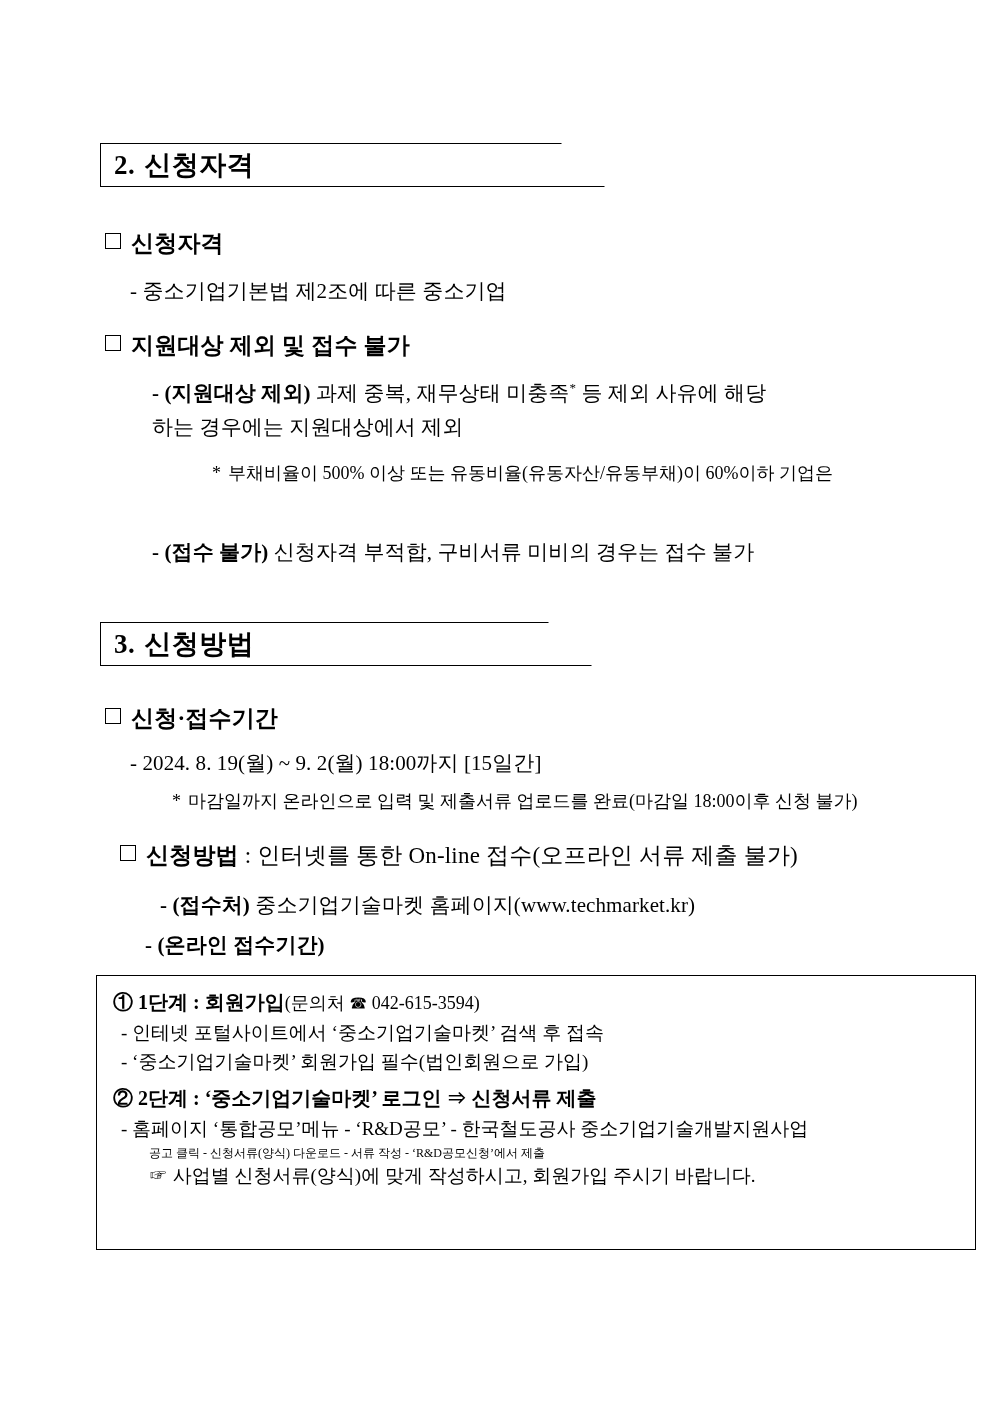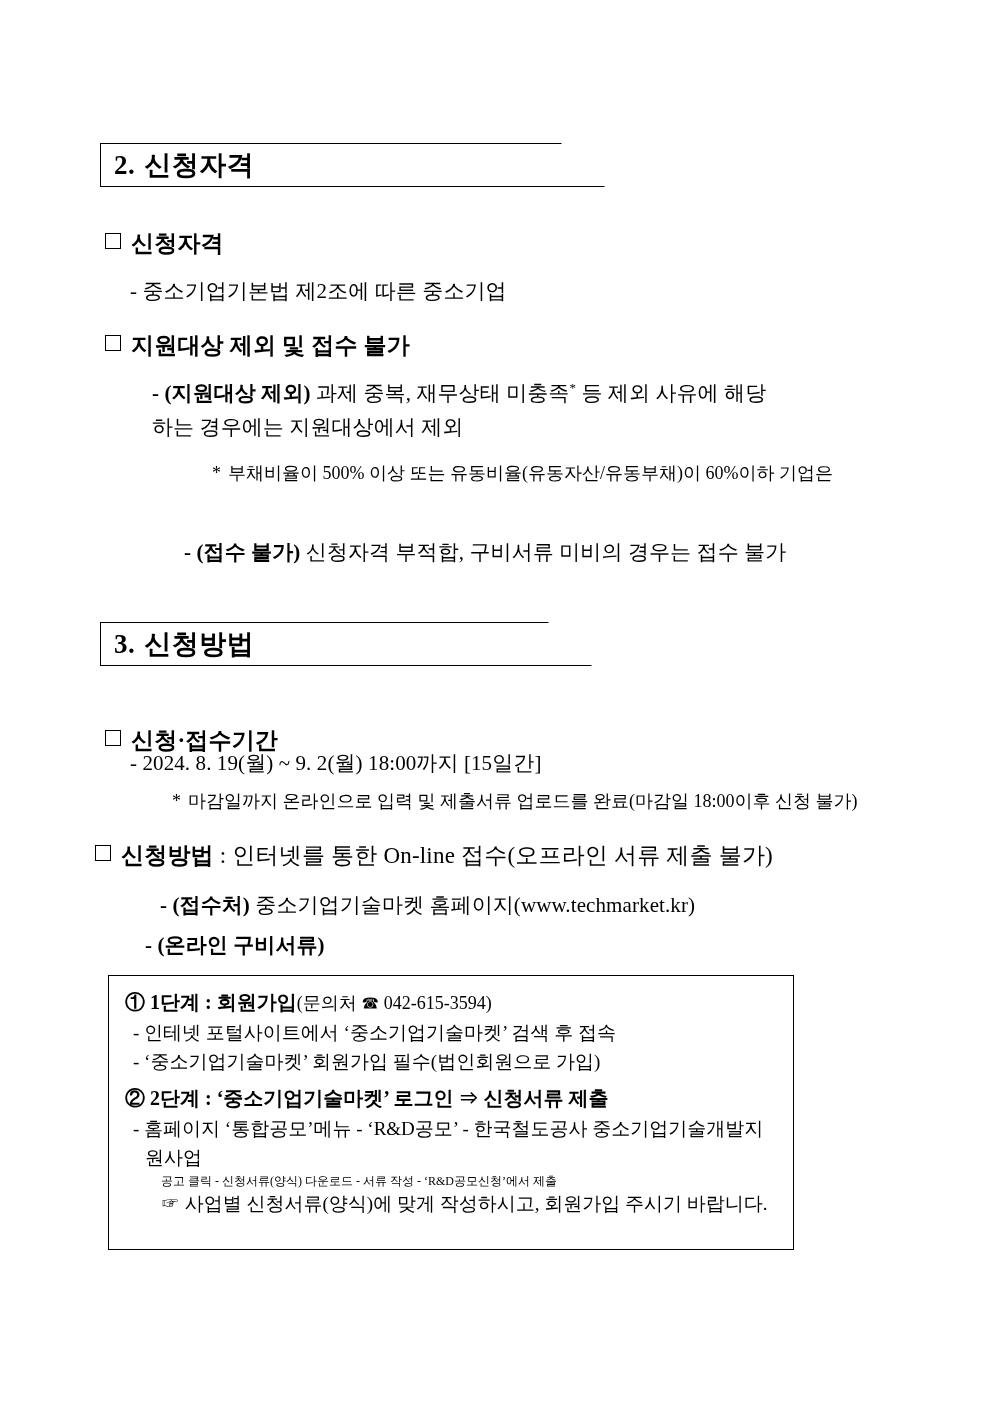--- a/index.html
+++ b/index.html
@@ -148,54 +148,54 @@
   <div class="blk lvl2" style="left:152px; top:412px; width:760px;">
     <span>하는 경우에는 지원대상에서 제외</span>
   </div>
 
   <div class="blk lvl3" style="left:172px; top:460px; width:790px;margin-left:40px;">
     <div class="indent-hang3">
       <span class="star">*</span><span>부채비율이 500% 이상 또는 유동비율(유동자산/유동부채)이 60%이하 기업은</span>
     </div>
   </div>
 
-  <div class="blk lvl2" style="left:152px; top:537px; width:800px;margin-left:32px;">
+  <div class="blk lvl2" style="left:152px; top:537px; width:800px;">
     <span class="b">- (접수 불가)</span><span> 신청자격 부적합, 구비서류 미비의 경우는 접수 불가</span>
   </div>
 
   <div class="section-head" style="left:100px; top:622px; width:492px;">
     <span class="num">3.</span>
     <span>신청방법</span>
   </div>
 
-  <div class="blk lvl1" style="left:105px; top:725px; width:700px;">
+  <div class="blk lvl1" style="left:105px; top:703px; width:700px;">
     <span class="box"></span><span>신청·접수기간</span>
   </div>
 
   <div class="blk lvl2" style="left:130px; top:748px; width:800px;">
     <span>- 2024. 8. 19(월) ~ 9. 2(월) 18:00까지 [15일간]</span>
   </div>
 
   <div class="blk lvl3 indent-hang3" style="left:172px; top:788px; width:800px;">
     <span class="star">*</span><span>마감일까지 온라인으로 입력 및 제출서류 업로드를 완료(마감일 18:00이후 신청 불가)</span>
   </div>
 
-  <div class="blk lvl1" style="left:95px; top:840px; width:860px;">
+  <div class="blk lvl1" style="left:120px; top:840px; width:860px;">
     <span class="box"></span><span>신청방법</span><span class="normal"> : 인터넷를 통한 On-line 접수(오프라인 서류 제출 불가)</span>
   </div>
 
   <div class="blk lvl2" style="left:160px; top:890px; width:820px;">
     <span class="b">- (접수처)</span><span> 중소기업기술마켓 홈페이지(www.techmarket.kr)</span>
   </div>
 
   <div class="blk lvl2" style="left:145px; top:930px; width:820px;">
-    <span class="b">- (온라인 구비서류)</span>
-  </div>
-
-  <div class="procbox" style="left:108px; top:975px; width:686px; height:275px;">
+    <span class="b">- (온라인 접수기간)</span>
+  </div>
+
+  <div class="procbox" style="left:96px; top:975px; width:880px; height:275px;">
 
     <div class="step">
       <span>① 1단계 : 회원가입</span><span class="thin">(문의처 ☎ 042-615-3594)</span>
     </div>
     <div class="sub">
       <span>- 인테넷 포털사이트에서 ‘중소기업기술마켓’ 검색 후 접속</span>
     </div>
     <div class="sub">
       <span>- ‘중소기업기술마켓’ 회원가입 필수(법인회원으로 가입)</span>
     </div>

